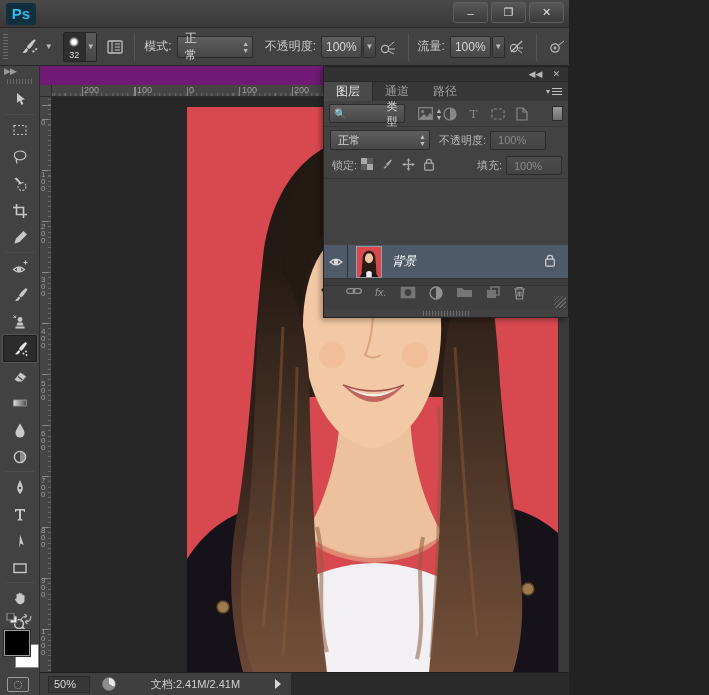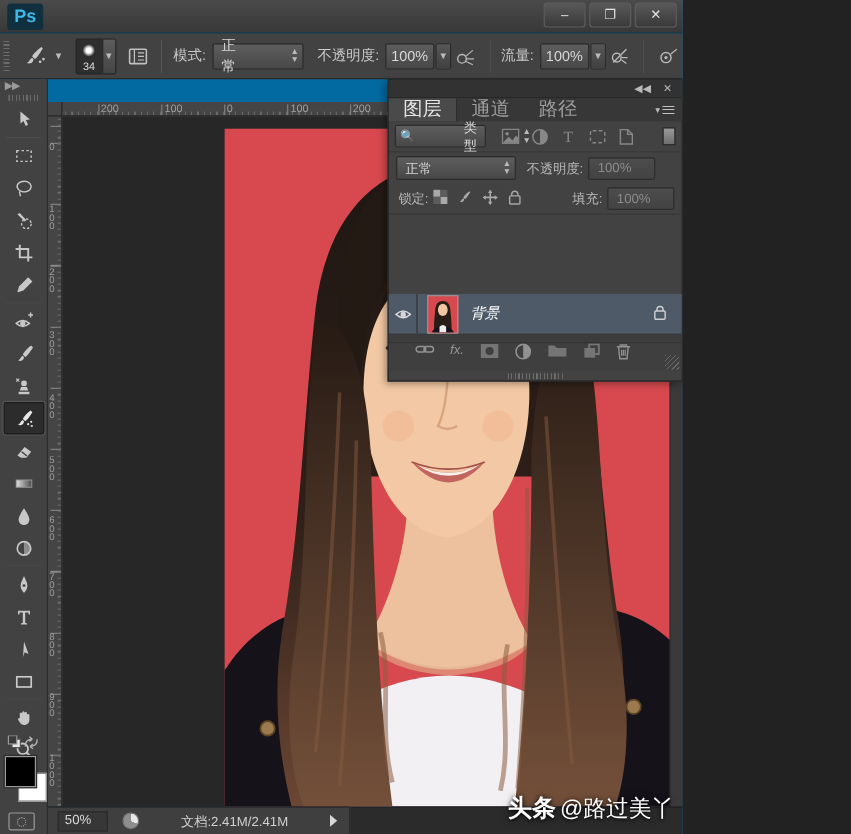--- a/index.html
+++ b/index.html
@@ -1,17 +1,17 @@
 <!DOCTYPE html>
 <html><head>
 <meta charset="utf-8">
 <style>
   * { margin:0; padding:0; box-sizing:border-box; }
   body { background:#222; font-family:"Liberation Sans", sans-serif; }
-  .app { position:relative; width:569px; height:695px; background:#0369a1; overflow:hidden;
+  .app { position:relative; width:569px; height:695px; background:#701a75; overflow:hidden;
          color:#cfcfcf; font-size:12px; }
 
   
   .menubar { position:absolute; top:0; left:0; right:0; height:28px;
              background:linear-gradient(#4a4a4a,#383838); border-bottom:1px solid #272727;
              display:flex; align-items:center; }
   .ps-logo { width:30px; height:22px; margin:0 8px 0 6px; background:#10303f; border-radius:3px;
              color:#3db6e8; font-weight:bold; font-size:15px; display:flex; align-items:center;
              justify-content:center; }
   .menu-item { padding:0 11px; line-height:28px; color:#d2d2d2; cursor:default; white-space:nowrap; }
@@ -114,21 +114,21 @@
   .status-arrow { width:0; height:0; border-left:6px solid #d8d8d8; border-top:5px solid transparent;
                   border-bottom:5px solid transparent; margin-right:10px; }
 
   
   .layers-panel { position:absolute; right:0; top:66px; width:246px; height:252px; background:#424242;
                   border:1px solid #232323; z-index:10; box-shadow:-2px 2px 6px rgba(0,0,0,.35); }
   .dock-head { height:15px; background:#323232; border-bottom:1px solid #272727; display:flex;
                justify-content:flex-end; align-items:center; gap:10px; padding-right:8px;
                color:#b9b9b9; font-size:9px; }
   .panel-tabs { height:19px; background:#373737; display:flex; align-items:stretch; }
-  .ptab { padding:0 12px; display:flex; align-items:center; font-size:16px; color:#9d9d9d; }
+  .ptab { padding:0 12px; display:flex; align-items:center; font-size:12px; color:#9d9d9d; }
   .ptab.active { background:#4a4a4a; color:#e6e6e6; border-right:1px solid #2c2c2c; }
   .panel-menu { margin-left:auto; display:flex; align-items:center; padding-right:6px; gap:2px;
                 color:#c2c2c2; }
   .pm-lines { width:10px; height:7px;
               background:repeating-linear-gradient(#c2c2c2 0 1px, transparent 1px 3px); }
   .filter-row { height:26px; display:flex; align-items:center; padding:0 5px; border-bottom:1px solid #383838; }
   .filter-combo { width:76px; height:19px; font-size:11px; }
   .search-glyph { font-size:10px; color:#bbb; margin:0 2px 0 4px; }
   .f-icons { display:flex; gap:7px; margin-left:12px; }
   .f-icons .icon-btn { width:17px; height:17px; opacity:.55; }
@@ -189,21 +189,21 @@
             <path d="M7 10 C5 11 5 13 3 14 C5 15 8 14 8 11 Z" fill="#c8c8c8"></path>
             <circle cx="13" cy="13" r="1" fill="#c8c8c8"></circle>
             <circle cx="15.5" cy="11" r="1" fill="#c8c8c8"></circle>
           </svg>
       </span>
       <span class="caret">▼</span>
     </div>
     <div class="brush-box">
       <div class="prev">
         <div class="brush-dot"></div>
-        <div class="brush-num">34</div>
+        <div class="brush-num">32</div>
       </div>
       <div class="dd">
           <span class="caret">▼</span>
         </div>
     </div>
     <div class="icon-btn">
       <svg width="18" height="18" viewBox="0 0 18 18">
           <rect x="2" y="3" width="14" height="12" rx="1" fill="none" stroke="#c0c0c0" stroke-width="1.3"></rect>
           <path d="M6 3 V15 M9 6 h5 M9 9 h5 M9 12 h5" stroke="#c0c0c0" stroke-width="1"></path>
         </svg>
@@ -686,18 +686,14 @@
         <svg width="13" height="14" viewBox="0 0 13 14">
             <path d="M1 3 H12 M4 3 V1.5 H9 V3 M2.5 3 L3.5 13 H9.5 L10.5 3" fill="none" stroke="#c8c8c8" stroke-width="1.2"></path>
             <path d="M5 5.5 V10.5 M6.5 5.5 V10.5 M8 5.5 V10.5" stroke="#c8c8c8" stroke-width="1"></path>
           </svg>
       </span>
     </div>
     <div class="panel-grip"></div>
     <div class="panel-dragdots"></div>
   </div>
 
-  <div class="watermark">
-    <span class="wm-bold">头条</span>
-    <span class="wm-handle">@路过美丫</span>
-  </div>
 
 </div>
 
 </body></html>

